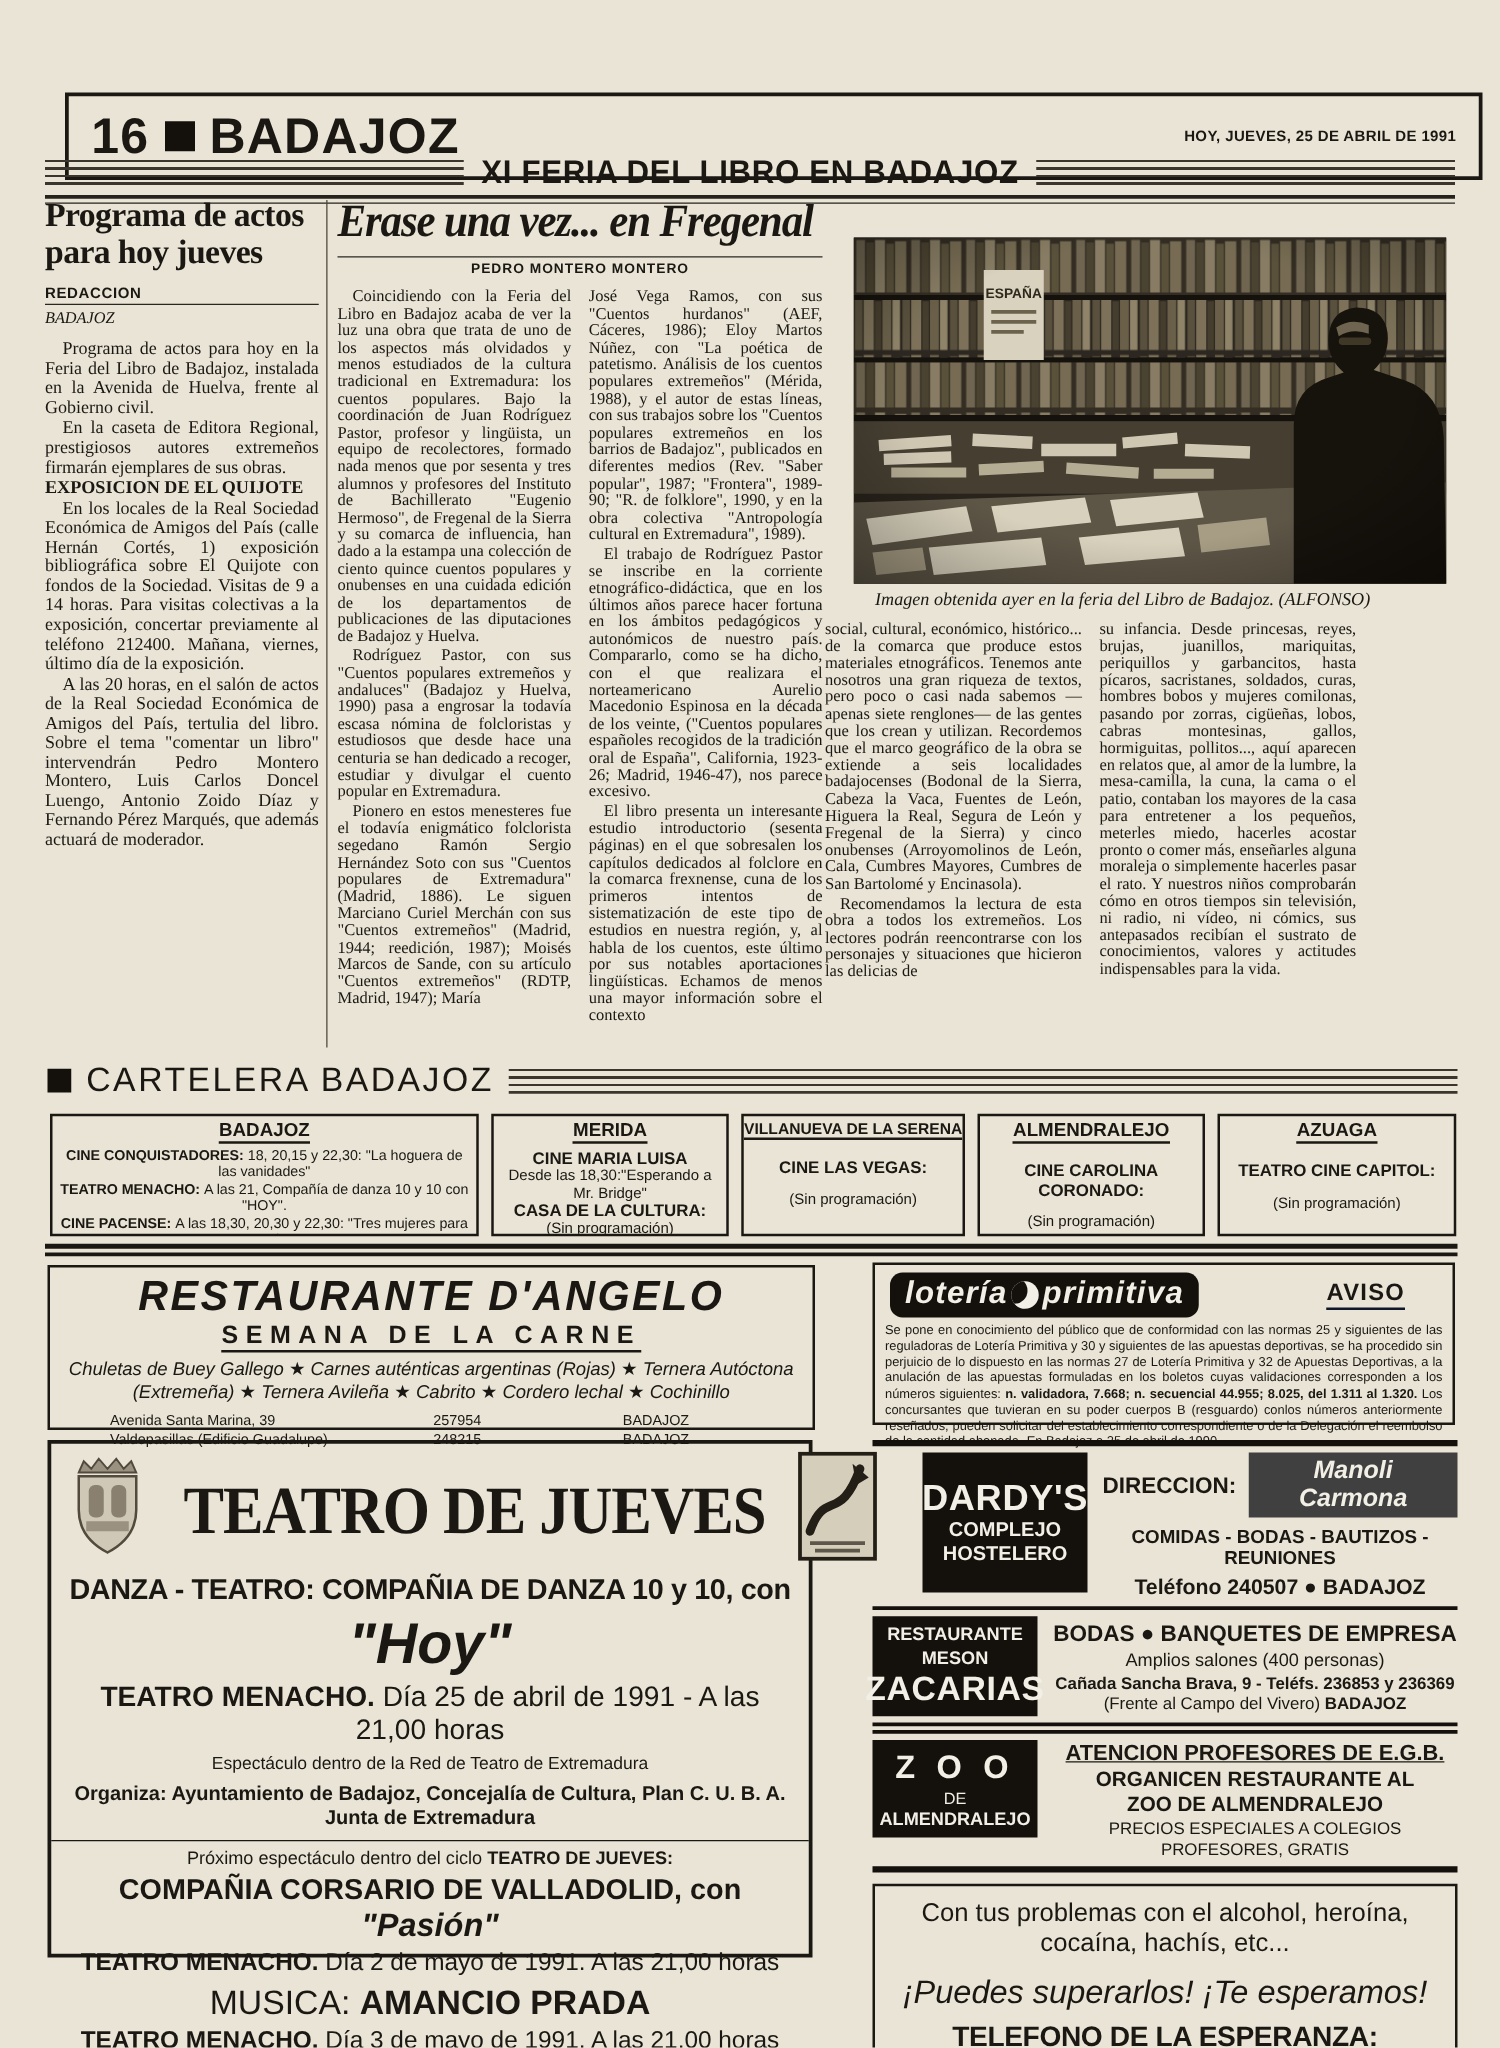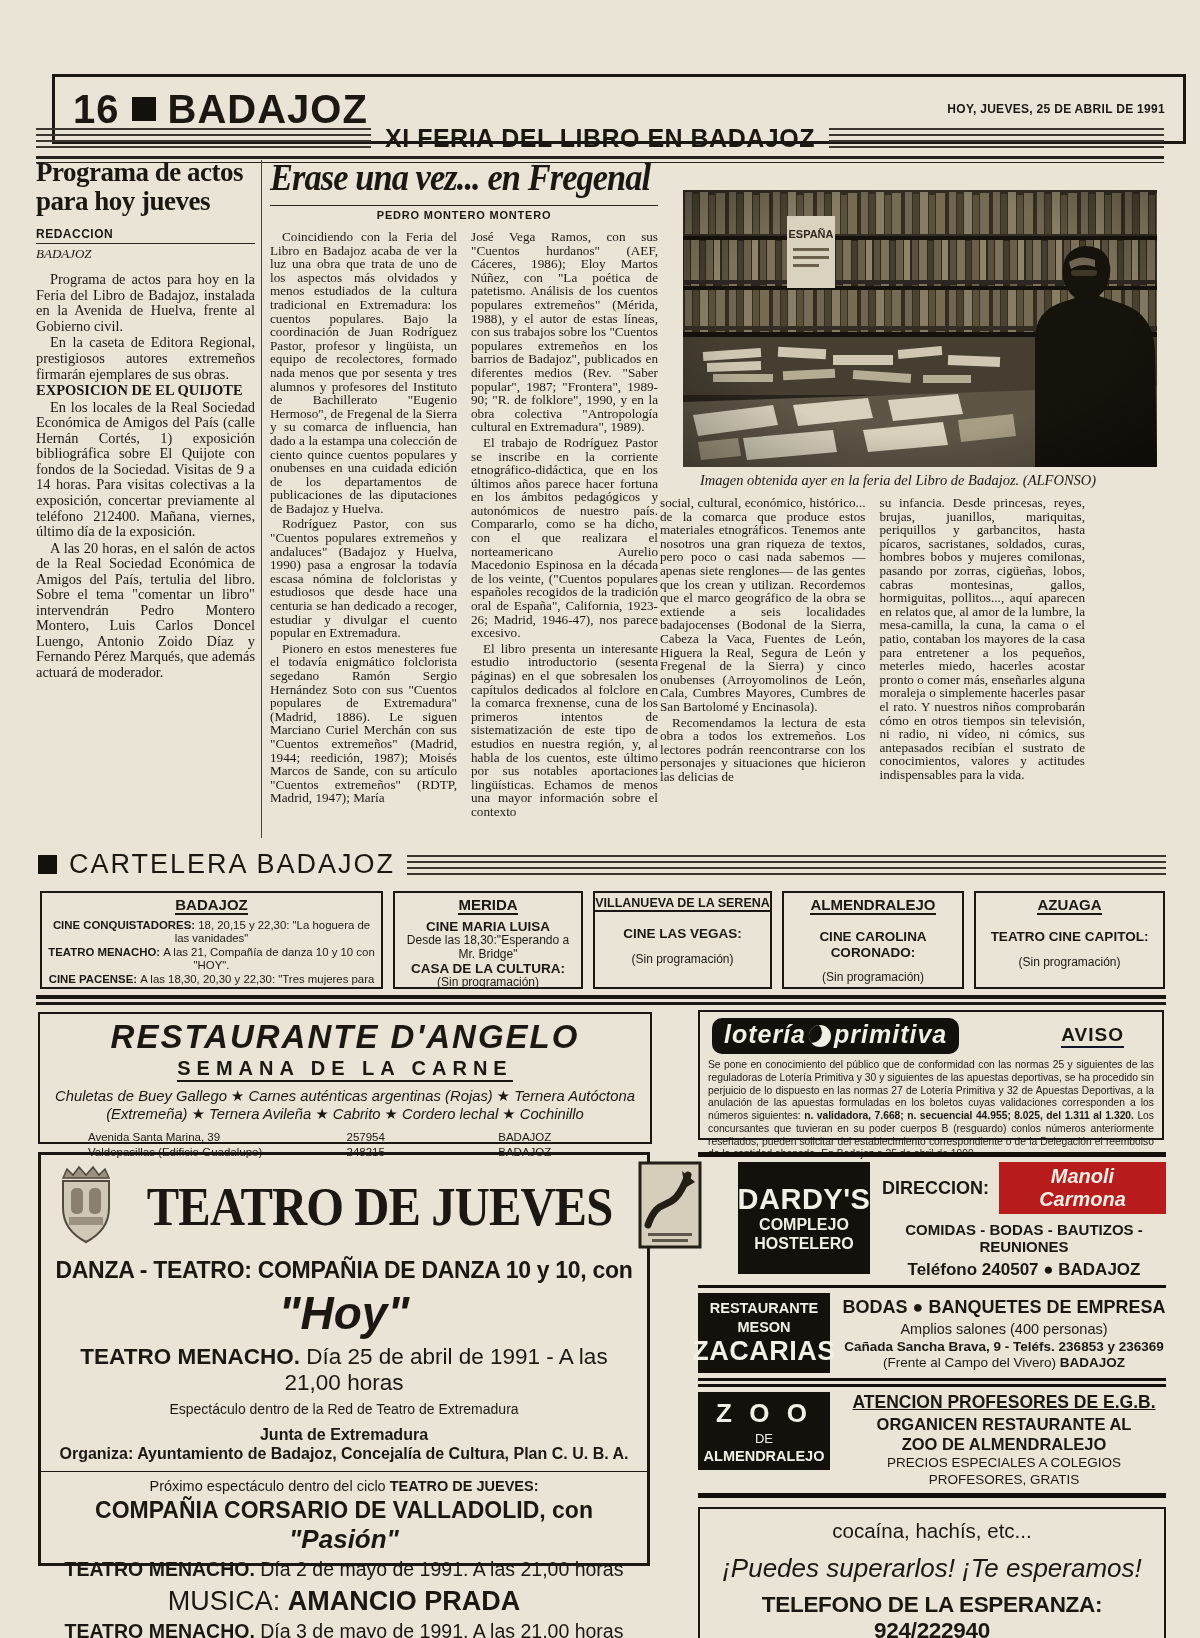--- a/index.html
+++ b/index.html
@@ -129,21 +129,21 @@
   .hbar.thin{height:3px;}
   .dbar{height:9px;border-top:3px solid #14110d;border-bottom:3px solid #14110d;box-sizing:border-box;}
   .ad-row{display:flex;gap:12px;padding:5px 0;}
   .blackbox{width:132px;flex-shrink:0;background:#14110d;color:#f2efe6;
     display:flex;flex-direction:column;align-items:center;justify-content:center;text-align:center;}
   .ad-right{flex:1;text-align:center;display:flex;flex-direction:column;justify-content:center;}
   .dardys-name{font-size:29px;font-weight:bold;letter-spacing:.5px;}
   .dardys-sub{font-size:16px;font-weight:bold;line-height:1.15;}
   .dir-row{display:flex;align-items:center;justify-content:center;gap:10px;}
   .dir-label{font-size:18px;font-weight:bold;}
-  .dir-name{background:#b91c1c;color:#f2efe6;font-size:20px;font-weight:bold;font-style:italic;padding:3px 14px;}
+  .dir-name{background:#404040;color:#f2efe6;font-size:20px;font-weight:bold;font-style:italic;padding:3px 14px;}
   .dardys-serv{font-size:15px;font-weight:bold;margin-top:7px;}
   .dardys-phone{font-size:17px;font-weight:bold;margin-top:5px;}
   .zac-l1{font-size:14.5px;font-weight:bold;line-height:1.25;}
   .zac-name{font-size:27px;font-weight:bold;letter-spacing:.5px;}
   .zac-r1{font-size:18px;font-weight:bold;}
   .zac-r2{font-size:14.5px;margin-top:3px;}
   .zac-r3{font-size:13.5px;font-weight:bold;margin-top:2px;}
   .zac-r4{font-size:13.5px;margin-top:1px;}
   .zac-r4 b{font-weight:bold;}
   .zoo-name{font-size:26px;font-weight:bold;letter-spacing:5px;}
@@ -393,22 +393,22 @@
         <rect x="10" y="72" width="44" height="3" fill="#5d564a"></rect>
         <rect x="14" y="78" width="36" height="3" fill="#5d564a"></rect>
       </svg>
     </span>
   </div>
   <div class="t-line1"><span>DANZA - TEATRO: </span><span>COMPAÑIA DE DANZA 10 y 10</span><span>, con</span></div>
   <div class="t-hoy">"Hoy"</div>
   <div class="t-menacho1"><b>TEATRO MENACHO.</b><span> Día 25 de abril de 1991 - A las 21,00 horas</span></div>
   <div class="t-red">Espectáculo dentro de la Red de Teatro de Extremadura</div>
   <div class="t-org">
+    <div>Organiza: Ayuntamiento de Badajoz, Concejalía de Cultura, Plan C. U. B. A.</div>
     <div>Junta de Extremadura</div>
-    <div>Organiza: Ayuntamiento de Badajoz, Concejalía de Cultura, Plan C. U. B. A.</div>
   </div>
   <hr class="t-hr">
   <div class="t-next"><span>Próximo espectáculo dentro del ciclo </span><b>TEATRO DE JUEVES:</b></div>
   <div class="t-corsario"><span>COMPAÑIA CORSARIO DE VALLADOLID, con </span><span class="t-pasion">"Pasión"</span></div>
   <div class="t-menacho2"><b>TEATRO MENACHO.</b><span> Día 2 de mayo de 1991. A las 21,00 horas</span></div>
   <div class="t-musica"><span>MUSICA: </span><b>AMANCIO PRADA</b></div>
   <div class="t-menacho2"><b>TEATRO MENACHO.</b><span> Día 3 de mayo de 1991. A las 21,00 horas</span></div>
 </div>
 
 <div id="right-ads" class="abs">
@@ -459,17 +459,18 @@
       <div class="zoo-r2">ORGANICEN RESTAURANTE AL</div>
       <div class="zoo-r2">ZOO DE ALMENDRALEJO</div>
       <div class="zoo-r4">PRECIOS ESPECIALES A COLEGIOS</div>
       <div class="zoo-r4">PROFESORES, GRATIS</div>
     </div>
   </div>
 
   <div class="hbar"></div>
 
   <div id="esperanza-box">
+    <div class="esp-l1">Con tus problemas con el alcohol, heroína,</div>
     <div class="esp-l1">cocaína, hachís, etc...</div>
     <div class="esp-l3">¡Puedes superarlos! ¡Te esperamos!</div>
     <div class="esp-l4">TELEFONO DE LA ESPERANZA: 924/222940</div>
   </div>
 </div>
 
 </body></html>

